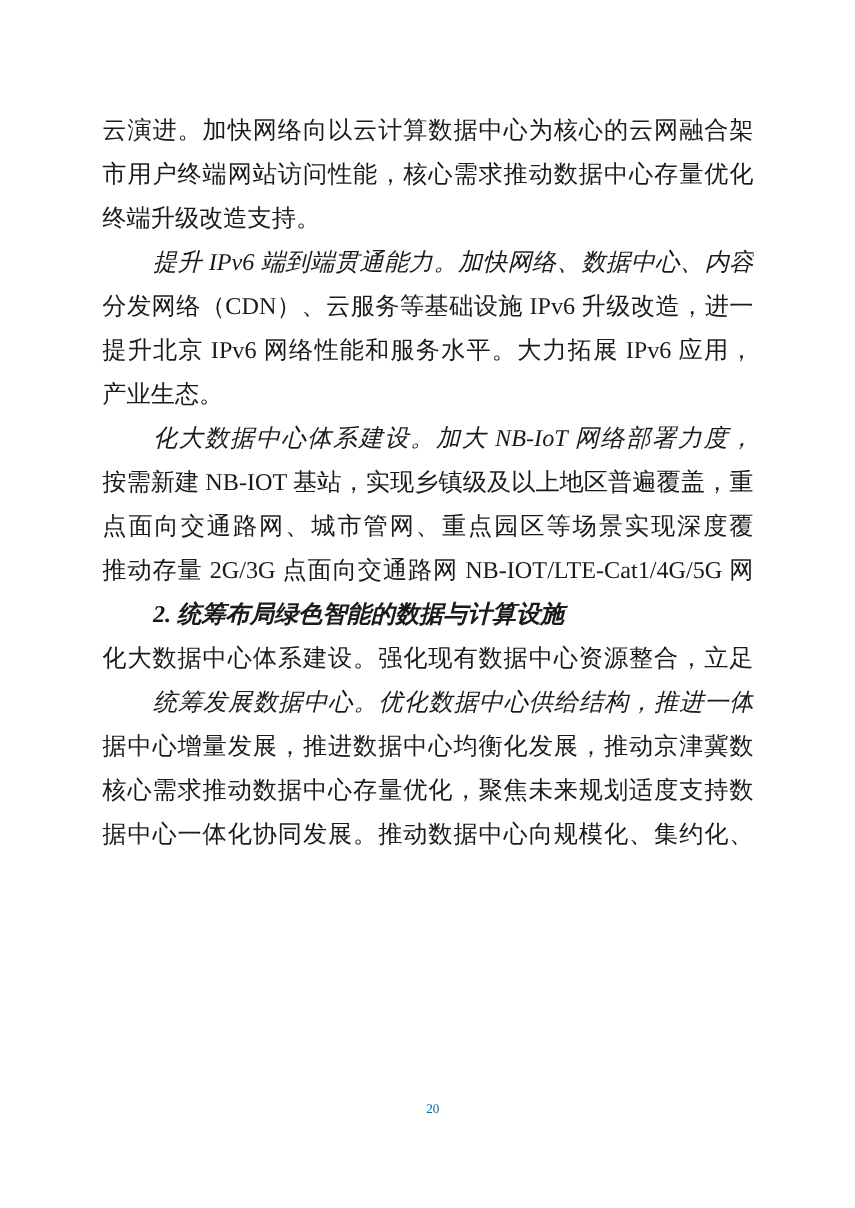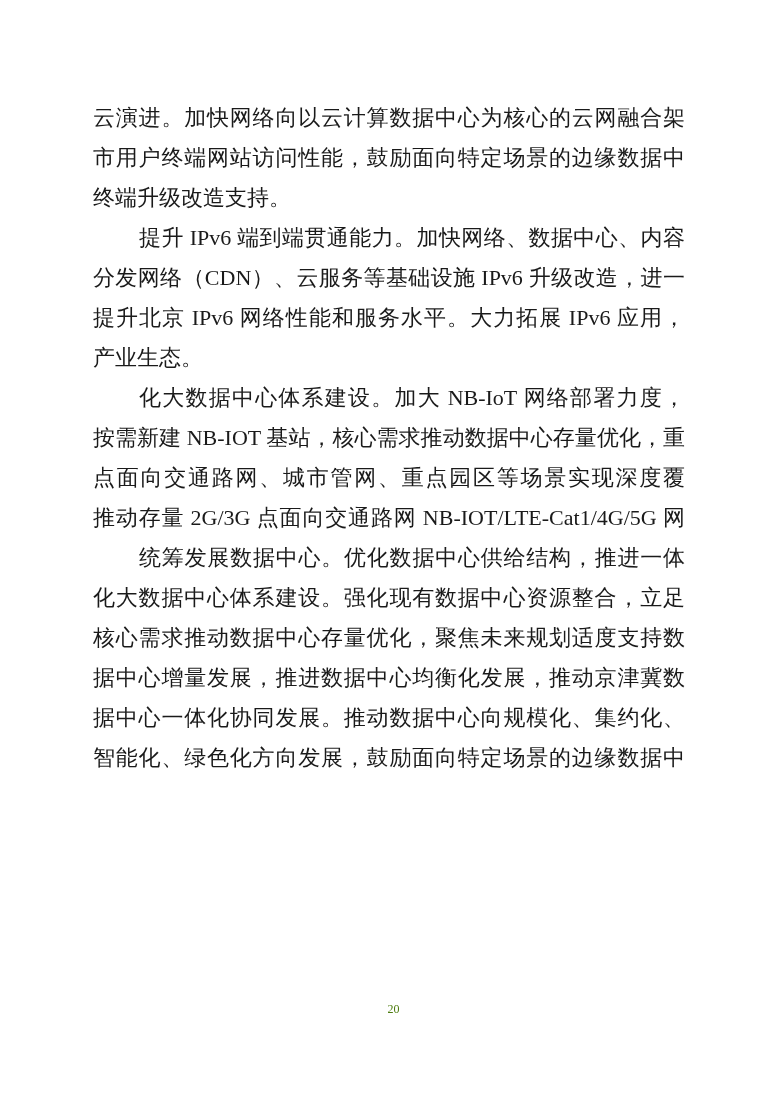--- a/index.html
+++ b/index.html
@@ -30,64 +30,67 @@
     font-size: 22px;
     overflow: hidden;
     white-space: normal;
   }
   .line.just {
     text-align: justify;
     text-align-last: justify;
   }
   .line.indent {
     text-indent: 46px;
+    font-style: italic;
   }
   .line.head {
     font-weight: bold;
   }
   .footer {
     position: absolute;
     left: 0;
     top: 999px;
     width: 100%;
     text-align: center;
   }
   .page-number {
     font-size: 12px;
-    color: #4d7c0f;
+    color: #0369a1;
     font-family: "Liberation Serif", "DejaVu Serif", serif;
   }
 </style>
 </head>
 <body>
 
 <div class="page">
   <main class="text-block">
       <div class="block paragraph">
         <div class="line just">云演进。加快网络向以云计算数据中心为核心的云网融合架</div>
-        <div class="line just">市用户终端网站访问性能，鼓励面向特定场景的边缘数据中</div>
+        <div class="line just">市用户终端网站访问性能，核心需求推动数据中心存量优化</div>
         <div class="line">终端升级改造支持。</div>
       </div>
       <div class="block paragraph">
         <div class="line just indent">提升 IPv6 端到端贯通能力。加快网络、数据中心、内容</div>
         <div class="line just">分发网络（CDN）、云服务等基础设施 IPv6 升级改造，进一步</div>
         <div class="line just">提升北京 IPv6 网络性能和服务水平。大力拓展 IPv6 应用，</div>
         <div class="line">产业生态。</div>
       </div>
       <div class="block paragraph">
         <div class="line just indent">化大数据中心体系建设。加大 NB-IoT 网络部署力度，</div>
-        <div class="line just">按需新建 NB-IOT 基站，核心需求推动数据中心存量优化，重</div>
+        <div class="line just">按需新建 NB-IOT 基站，实现乡镇级及以上地区普遍覆盖，重</div>
         <div class="line just">点面向交通路网、城市管网、重点园区等场景实现深度覆盖。</div>
         <div class="line just">推动存量 2G/3G 点面向交通路网 NB-IOT/LTE-Cat1/4G/5G 网络</div>
       </div>
+      <div class="block heading">
+        <div class="line indent head">2. 统筹布局绿色智能的数据与计算设施</div>
+      </div>
       <div class="block paragraph">
+        <div class="line just">化大数据中心体系建设。强化现有数据中心资源整合，立足</div>
         <div class="line just indent">统筹发展数据中心。优化数据中心供给结构，推进一体</div>
-        <div class="line just">化大数据中心体系建设。强化现有数据中心资源整合，立足</div>
+        <div class="line just">据中心增量发展，推进数据中心均衡化发展，推动京津冀数</div>
         <div class="line just">核心需求推动数据中心存量优化，聚焦未来规划适度支持数</div>
-        <div class="line just">据中心增量发展，推进数据中心均衡化发展，推动京津冀数</div>
         <div class="line just">据中心一体化协同发展。推动数据中心向规模化、集约化、</div>
-        <div class="line just">智能化、绿色化方向发展，鼓励面向特定场景的边缘数据中</div>
       </div>
     </main>
   <div class="footer">
     <span class="page-number">20</span>
   </div>
 </div>
 
 </body></html>

